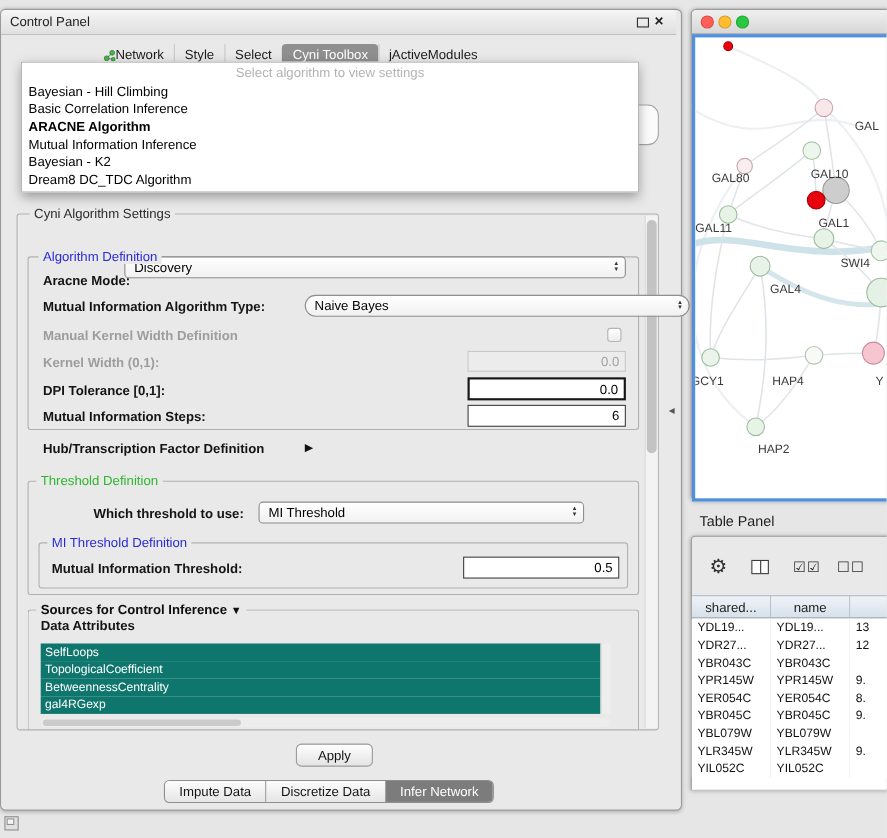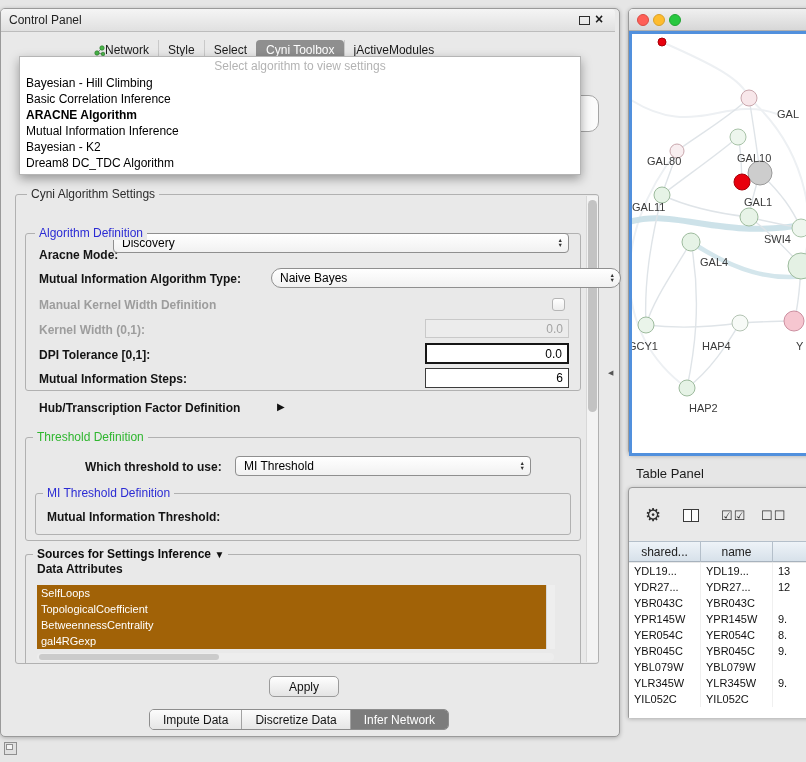--- a/index.html
+++ b/index.html
@@ -43,21 +43,21 @@
 
   .tf { position:absolute; border:1px solid #8f8f8f; background:#fff; font-family:"Liberation Sans",sans-serif; font-size:12px; text-align:right; padding:0 5px; color:#000; }
   .tf.strong { border:2px solid #161616; }
   .tf.dark { border:1px solid #3c3c3c; }
   .tf.dis { background:#ececec; border:1px solid #c9c9c9; color:#a3a3a3; }
 
   .cb { position:absolute; width:13px; height:13px; border:1px solid #b5b5b5; border-radius:3px; background:linear-gradient(#ffffff,#ededed); }
   .tri { font-size:10px; color:#111; }
 
   .attr-list { position:absolute; }
-  .attr-item { height:16px; line-height:16px; background:#a16207; color:#fff; font-size:11px; padding:0 4px; white-space:nowrap; }
+  .attr-item { height:16px; line-height:16px; background:#0f766e; color:#fff; font-size:11px; padding:0 4px; white-space:nowrap; }
 
   .vscroll { position:absolute; width:12px; background:#f3f3f3; border-left:1px solid #d8d8d8; }
   .vthumb { position:absolute; left:1px; top:4px; width:9px; height:212px; background:#c3c3c3; border-radius:5px; }
   .hscroll { position:absolute; height:8px; background:#ededed; border-radius:4px; }
   .hthumb { position:absolute; left:2px; top:1px; width:180px; height:6px; background:#cbcbcb; border-radius:3px; }
 
   .apply { position:absolute; width:70px; height:21px; border:1px solid #9b9b9b; border-radius:5px; background:linear-gradient(#fefefe,#e4e4e4); font-size:12px; color:#111; font-family:inherit; }
 
   .seg { position:absolute; display:flex; border:1px solid #8d8d8d; border-radius:5px; overflow:hidden; height:21px; }
   .seg-item { padding:3px 13px; font-size:12px; color:#141414; background:linear-gradient(#fcfcfc,#e6e6e6); border-left:1px solid #a2a2a2; white-space:nowrap; }
@@ -153,21 +153,21 @@
     <span class="lbl" style="left:38px;top:239px;">Aracne Mode:</span>
     <div class="combo" style="left:112px;top:224px;width:456px;">
       <span>Discovery</span>
       <span class="arrows">
           <i>▲</i>
           <i>▼</i>
         </span>
     </div>
 
     <span class="lbl" style="left:38px;top:263px;">Mutual Information Algorithm Type:</span>
-    <div class="combo" style="left:270px;top:259px;width:350px;border-radius:10px;">
+    <div class="combo" style="left:276px;top:259px;width:350px;border-radius:10px;">
       <span>Naive Bayes</span>
       <span class="arrows">
           <i>▲</i>
           <i>▼</i>
         </span>
     </div>
 
     <span class="lbl dis" style="left:38px;top:289px;">Manual Kernel Width Definition</span>
     <div class="cb" style="left:551px;top:289px;"></div>
 
@@ -192,24 +192,25 @@
       <span class="arrows">
           <i>▲</i>
           <i>▼</i>
         </span>
     </div>
 
     <div class="groupbox" style="left:34px;top:484px;width:536px;height:42px;"></div>
     <span class="grouptitle blue" style="left:42px;top:478px;">MI Threshold Definition</span>
 
     <span class="lbl" style="left:46px;top:501px;">Mutual Information Threshold:</span>
+    <input class="tf dark" style="left: 420px; top: 497px; width: 142px; height: 20px;" readonly="" value="0.5">
 
     <div class="groupbox" style="left:24px;top:545px;width:556px;height:110px;border-bottom:none;border-radius:3px 3px 0 0;"></div>
     <span class="grouptitle boldt" style="left:32px;top:539px;">
-      <span>Sources for Settings Inference</span>
+      <span>Sources for Control Inference</span>
       <span class="tri">▼</span>
     </span>
     <span class="lbl" style="left:36px;top:553px;">Data Attributes</span>
 
     <div class="attr-list" style="left:36px;top:576px;width:509px;">
       <div class="attr-item">SelfLoops</div>
       <div class="attr-item">TopologicalCoefficient</div>
       <div class="attr-item">BetweennessCentrality</div>
       <div class="attr-item">gal4RGexp</div>
     </div>

